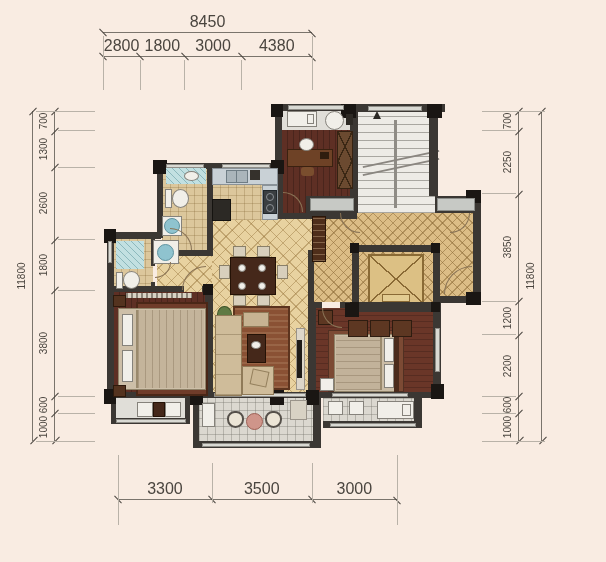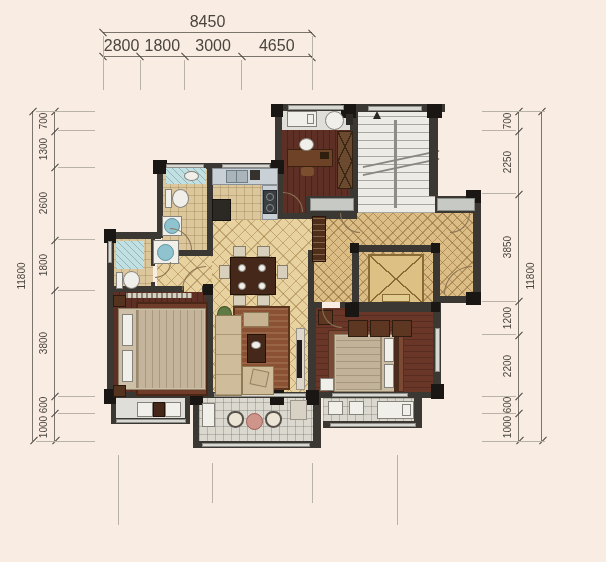--- a/index.html
+++ b/index.html
@@ -270,21 +270,21 @@
     <div class="seg" style="flex-grow:1500">
         <span class="lbl">2800</span>
       </div>
     <div class="seg" style="flex-grow:1800">
         <span class="lbl">1800</span>
       </div>
     <div class="seg" style="flex-grow:2300">
         <span class="lbl">3000</span>
       </div>
     <div class="seg" style="flex-grow:2850">
-        <span class="lbl">4650</span>
+        <span class="lbl">4380</span>
       </div>
   </div>
   <div class="extv" style="left:103px;top:36px;height:54px"></div>
   <div class="extv" style="left:140px;top:60px;height:30px"></div>
   <div class="extv" style="left:184px;top:60px;height:30px"></div>
   <div class="extv" style="left:241px;top:60px;height:30px"></div>
   <div class="extv" style="left:312px;top:36px;height:54px"></div>
 
   <div class="dimv" style="left:18px;top:111px;height:330px">
     <div class="seg" style="flex-grow:1">
@@ -353,18 +353,29 @@
   </div>
   <div class="exth" style="left:482px;top:111px;width:63px"></div>
   <div class="exth" style="left:482px;top:130px;width:34px"></div>
   <div class="exth" style="left:482px;top:193px;width:34px"></div>
   <div class="exth" style="left:482px;top:301px;width:34px"></div>
   <div class="exth" style="left:482px;top:334px;width:34px"></div>
   <div class="exth" style="left:482px;top:396px;width:34px"></div>
   <div class="exth" style="left:482px;top:413px;width:34px"></div>
   <div class="exth" style="left:482px;top:441px;width:63px"></div>
 
+  <div class="dimh" style="left:118px;top:485px;width:279px">
+    <div class="seg" style="flex-grow:3300">
+        <span class="lbl">3300</span>
+      </div>
+    <div class="seg" style="flex-grow:3500">
+        <span class="lbl">3500</span>
+      </div>
+    <div class="seg" style="flex-grow:3000">
+        <span class="lbl">3000</span>
+      </div>
+  </div>
   <div class="extv" style="left:118px;top:455px;height:70px"></div>
   <div class="extv" style="left:212px;top:463px;height:40px"></div>
   <div class="extv" style="left:312px;top:463px;height:40px"></div>
   <div class="extv" style="left:397px;top:455px;height:70px"></div>
 
 </div>
 
 </body></html>

